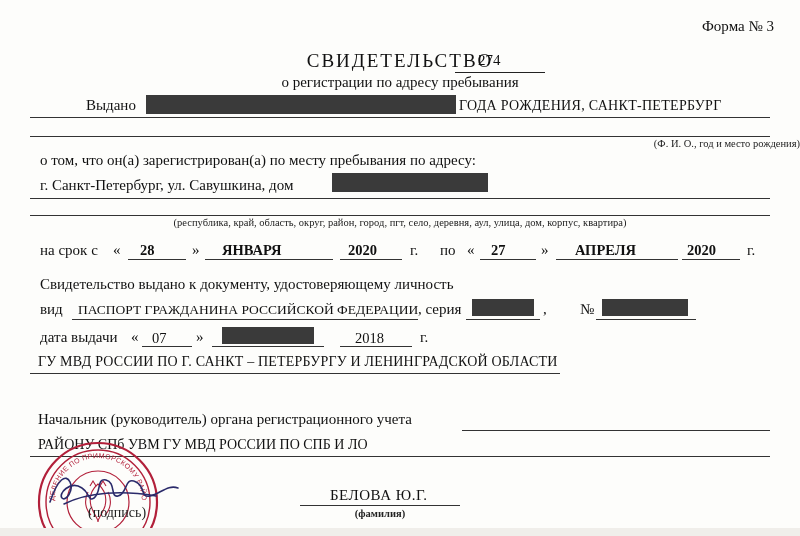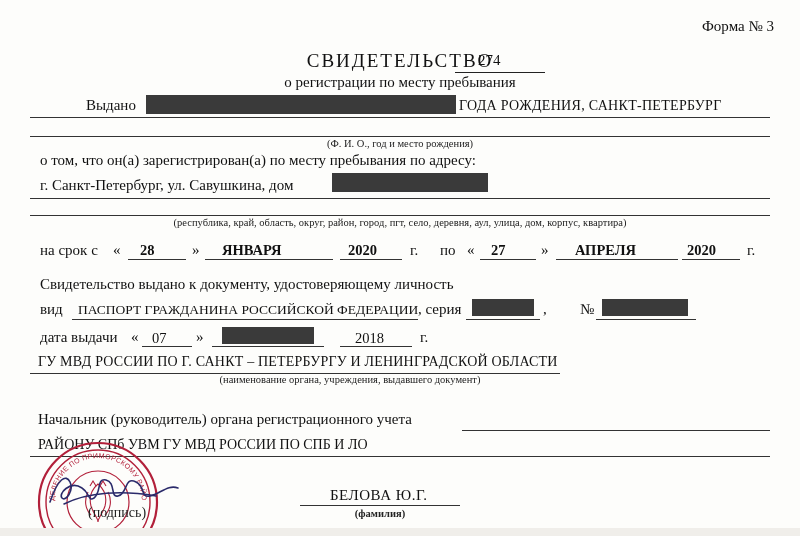--- a/index.html
+++ b/index.html
@@ -153,29 +153,29 @@
 </head>
 <body>
 
 <div class="page">
 
   <div class="form-no">Форма № 3</div>
 
   <div class="title">СВИДЕТЕЛЬСТВО</div>
   <div class="title-number">274</div>
   <div class="title-number-line"></div>
-  <div class="subtitle">о регистрации по месту пребывания</div>
+  <div class="subtitle">о регистрации по адресу пребывания</div>
 
   <div class="row-label" style="left:86px; top:97px;">Выдано</div>
   <div class="redact" style="left:146px; top:95px; width:310px; height:19px;"></div>
   <div class="value" style="left:459px; top:98px; font-size:14px; letter-spacing:0.3px;">ГОДА РОЖДЕНИЯ, САНКТ-ПЕТЕРБУРГ</div>
   <div class="rule" style="left:30px; top:117px; width:740px;"></div>
 
   <div class="rule" style="left:30px; top:136px; width:740px;"></div>
-  <div class="caption" style="top:138px;">(Ф. И. О., год и место рождения)</div>
+  <div class="caption" style="top:138px;text-align:right;">(Ф. И. О., год и место рождения)</div>
 
   <div class="row-label" style="left:40px; top:177px;">г. Санкт-Петербург, ул. Савушкина, дом</div>
 
   <div class="row-label" style="left:40px; top:152px;">о том, что он(а) зарегистрирован(а) по месту пребывания по адресу:</div>
   <div class="redact" style="left:332px; top:173px; width:156px; height:19px;"></div>
   <div class="rule" style="left:30px; top:198px; width:740px;"></div>
   <div class="rule" style="left:30px; top:215px; width:740px;"></div>
   <div class="caption" style="top:217px;">(республика, край, область, округ, район, город, пгт, село, деревня, аул, улица, дом, корпус, квартира)</div>
 
   <div class="row-label" style="left:40px; top:242px;">на срок с</div>
@@ -218,21 +218,20 @@
   <div class="rule" style="left:142px; top:346px; width:50px;"></div>
   <div class="row-label" style="left:196px; top:329px;">»</div>
   <div class="redact" style="left:222px; top:327px; width:92px; height:17px;"></div>
   <div class="rule" style="left:212px; top:346px; width:112px;"></div>
   <div class="value" style="left:355px; top:330px;">2018</div>
   <div class="rule" style="left:340px; top:346px; width:72px;"></div>
   <div class="row-label" style="left:420px; top:329px;">г.</div>
 
   <div class="value" style="left:38px; top:354px; font-size:14px; letter-spacing:0.2px;">ГУ  МВД  РОССИИ  ПО  Г. САНКТ – ПЕТЕРБУРГУ  И  ЛЕНИНГРАДСКОЙ ОБЛАСТИ</div>
   <div class="rule" style="left:30px; top:373px; width:530px;"></div>
-  <div class="caption-left" style="left:130px; top:374px; width:440px;">(наименование органа, учреждения, выдавшего документ)</div>
 
   <div class="row-label" style="left:38px; top:411px;">Начальник (руководитель) органа регистрационного учета</div>
   <div class="rule" style="left:462px; top:430px; width:308px;"></div>
   <div class="value" style="left:38px; top:437px; font-size:14px;">РАЙОНУ СПб УВМ  ГУ  МВД  РОССИИ  ПО СПБ  И  ЛО</div>
   <div class="rule" style="left:30px; top:456px; width:740px;"></div>
 
   <div class="stamp">
     <svg width="124" height="124" viewBox="0 0 124 124" aria-hidden="true">
       <circle cx="62" cy="62" r="59" fill="none" stroke="#b2203a" stroke-width="2.2"></circle>
       <circle cx="62" cy="62" r="52" fill="none" stroke="#b2203a" stroke-width="1.4"></circle>

